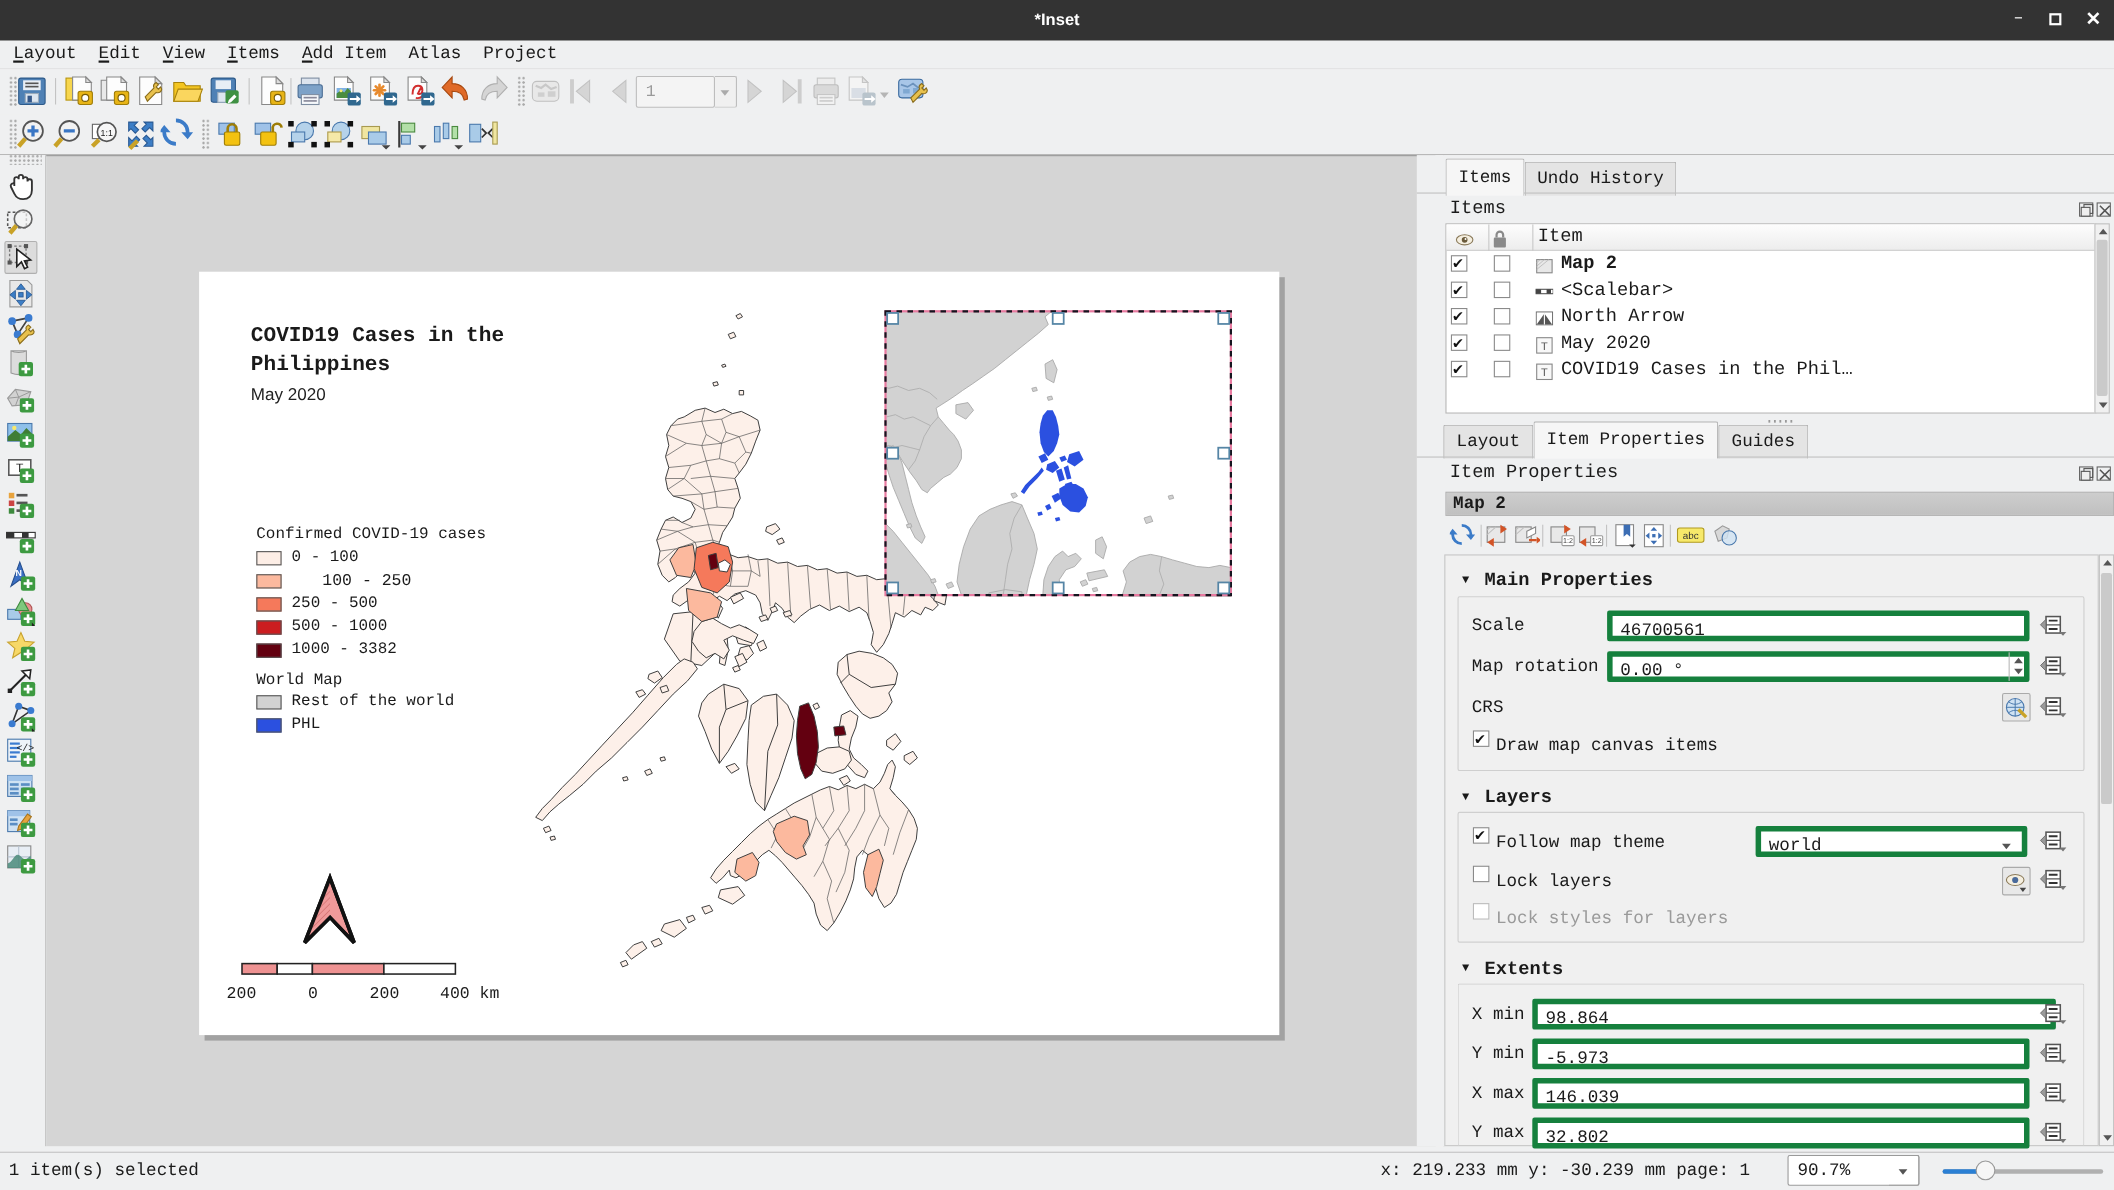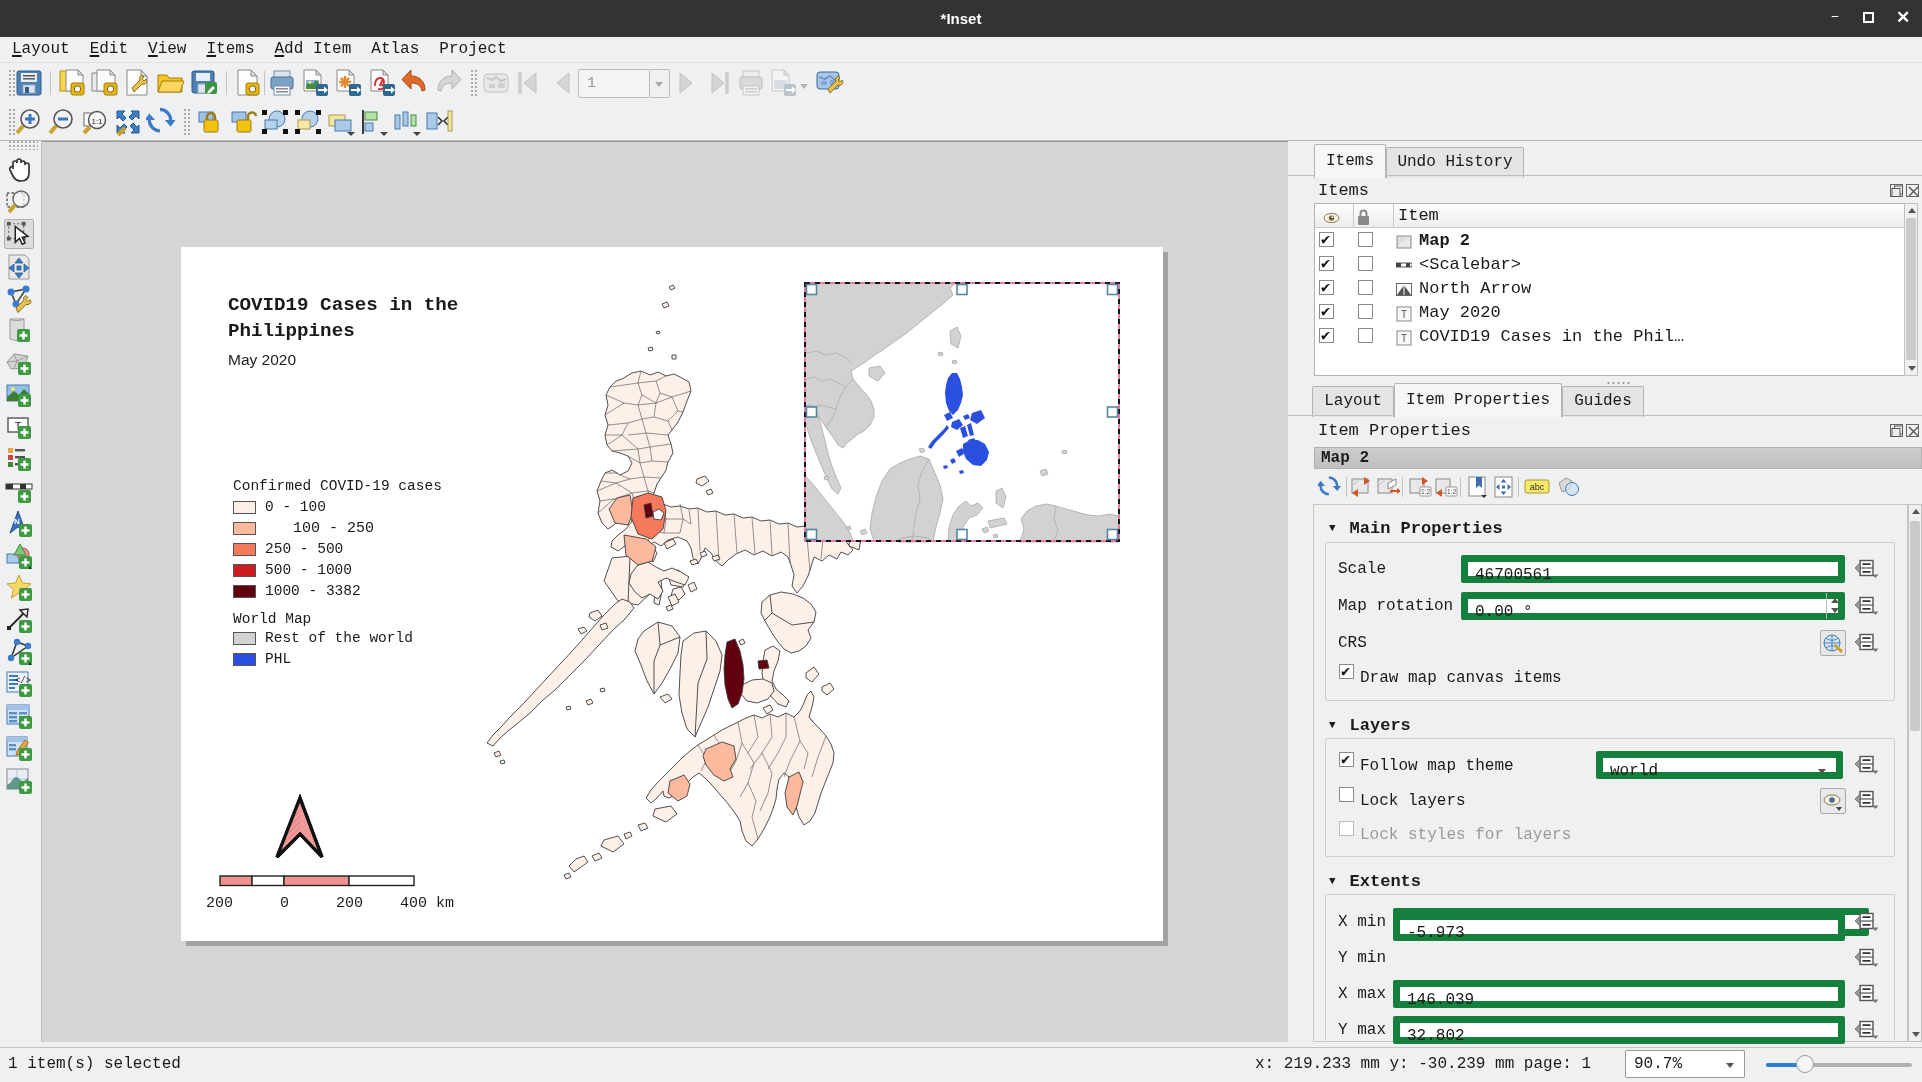--- a/index.html
+++ b/index.html
@@ -44,21 +44,21 @@
 .paneltitle { position:absolute; font-size:17px; }
 .dockbtn { position:absolute; width:13px; height:13px; border:1px solid #666; }
 .itemtree { position:absolute; background:#fff; border:1px solid #b4b4b4; }
 .treehead { height:24px; background:linear-gradient(#fdfdfd,#ededed); border-bottom:1px solid #c8c8c8; position:relative; }
 .tr { position:relative; height:24px; }
 .cb { position:absolute; width:15px; height:15px; background:#fff; border:1px solid #8a8a8a; top:4px; }
 .check:after { content:"✔"; position:absolute; left:1px; top:-3px; font-size:15px; color:#111; font-weight:bold; }
 .sect { position:absolute; font-size:17px; font-weight:bold; }
 .sect:before { content:"▼"; font-size:11px; font-weight:normal; margin-right:14px; vertical-align:2px; }
 .groupbox { position:absolute; border:1px solid #cfcfcf; border-radius:2px; }
-.field { position:absolute; background:#fff; border:7px solid #15803d; border-radius:2px; font-size:16px; line-height:26px; padding-left:7px; }
+.field { position:absolute; background:#fff; border:5px solid #15803d; border-radius:2px; font-size:16px; line-height:26px; padding-left:7px; }
 .ddbtn { position:absolute; width:30px; height:24px; }
 .lbl { position:absolute; font-size:16px; }
 .combo-arrow { position:absolute; width:0; height:0; border-left:4.5px solid transparent; border-right:4.5px solid transparent; border-top:5.5px solid #555; }
 
 
 #statusbar { left:0; top:1047px; width:1922px; height:35px; background:#eff0f1; border-top:1px solid #c3c3c3; }
 </style>
 </head>
 <body>
 
@@ -906,21 +906,21 @@
   <div class="lbl" style="left:50px;top:772px;">X min</div>
   <div class="field" style="left:105px;top:767px;width:476px;height:28px;">98.864</div>
   <div class="ddbtn" style="left:564px;top:769px;"><svg viewBox="0 0 30 24" width="30" height="24">
         <rect x="8" y="3.5" width="13" height="15" fill="#fff" stroke="#555" stroke-width="1.4"></rect>
         <path d="M8 11 h13" stroke="#555" stroke-width="1.2"></path>
         <path d="M10.5 7.2 h8 M10.5 14.8 h8" stroke="#333" stroke-width="1.8"></path>
         <path d="M8 6 l-5 5 5 5 z" fill="#9a9a9a" stroke="#666" stroke-width="0.8"></path>
         <path d="M20 17.5 l6.5 0 -3 3.5 z" fill="#777"></path>
       </svg></div>
   <div class="lbl" style="left:50px;top:808px;">Y min</div>
-  <div class="field" style="left:105px;top:772px;width:452px;height:28px;">-5.973</div>
+  <div class="field" style="left:105px;top:803px;width:452px;height:28px;">-5.973</div>
   <div class="ddbtn" style="left:564px;top:805px;"><svg viewBox="0 0 30 24" width="30" height="24">
         <rect x="8" y="3.5" width="13" height="15" fill="#fff" stroke="#555" stroke-width="1.4"></rect>
         <path d="M8 11 h13" stroke="#555" stroke-width="1.2"></path>
         <path d="M10.5 7.2 h8 M10.5 14.8 h8" stroke="#333" stroke-width="1.8"></path>
         <path d="M8 6 l-5 5 5 5 z" fill="#9a9a9a" stroke="#666" stroke-width="0.8"></path>
         <path d="M20 17.5 l6.5 0 -3 3.5 z" fill="#777"></path>
       </svg></div>
   <div class="lbl" style="left:50px;top:844px;">X max</div>
   <div class="field" style="left:105px;top:839px;width:452px;height:28px;">146.039</div>
   <div class="ddbtn" style="left:564px;top:841px;"><svg viewBox="0 0 30 24" width="30" height="24">

